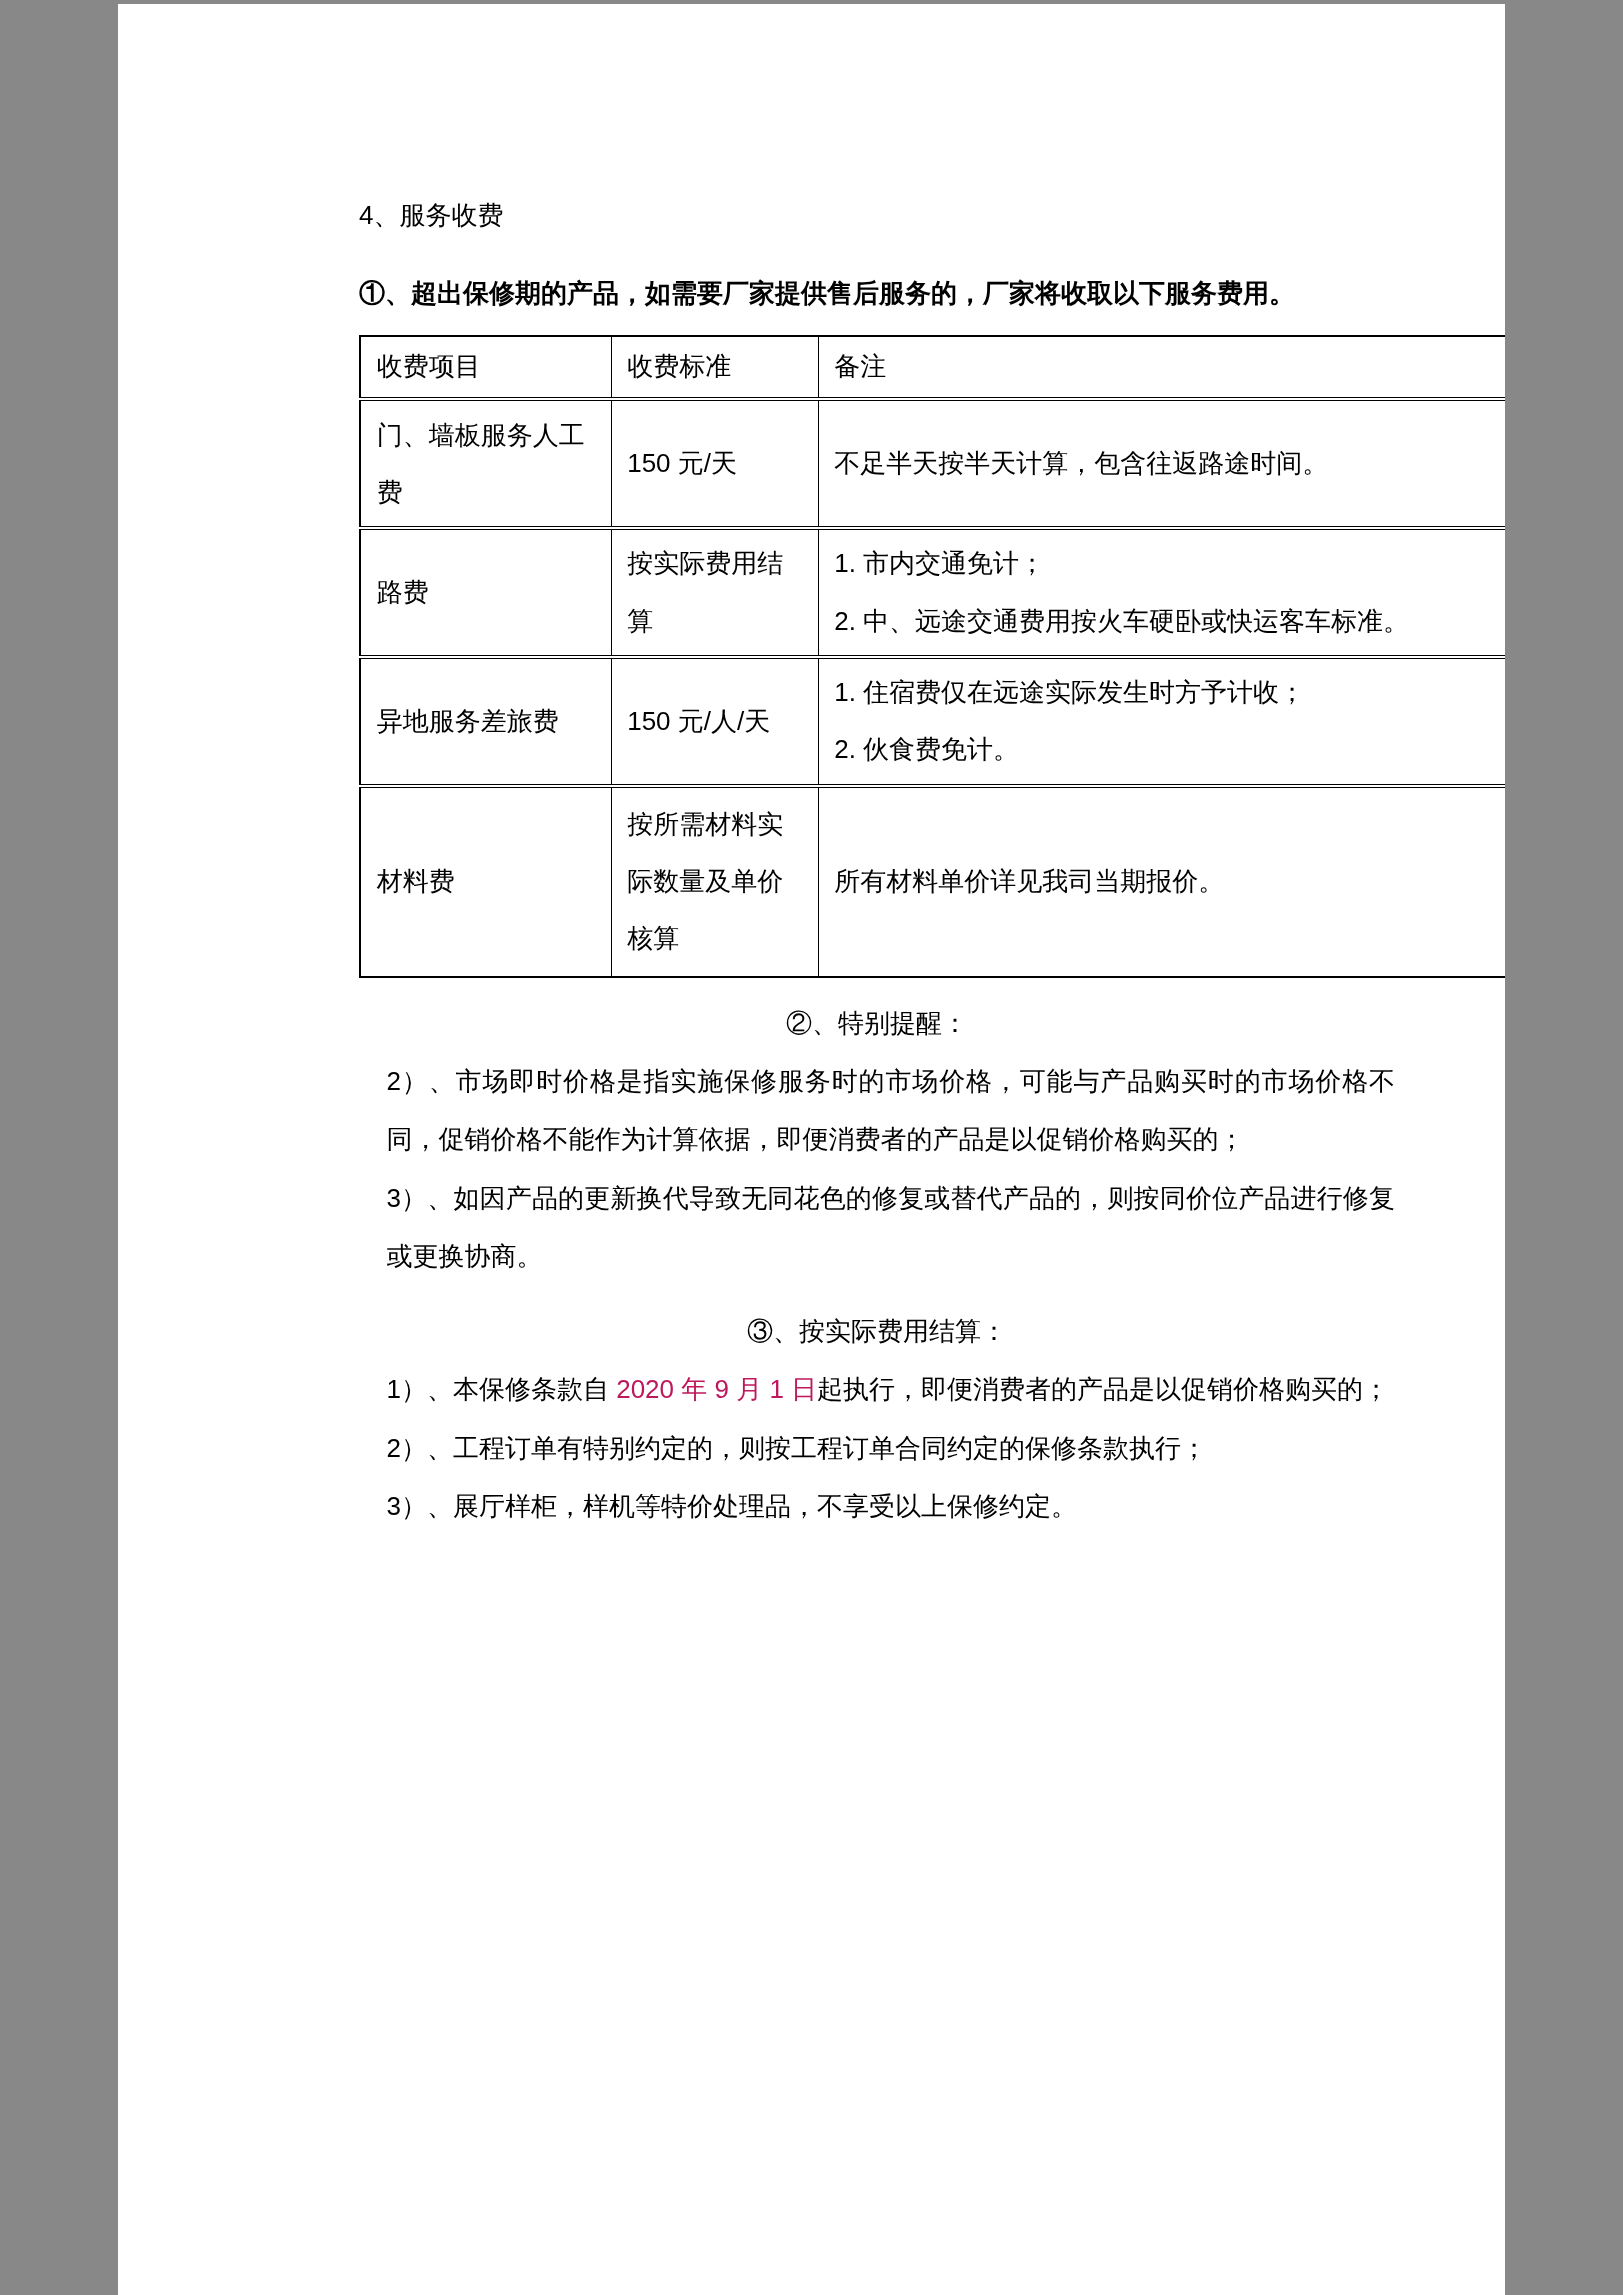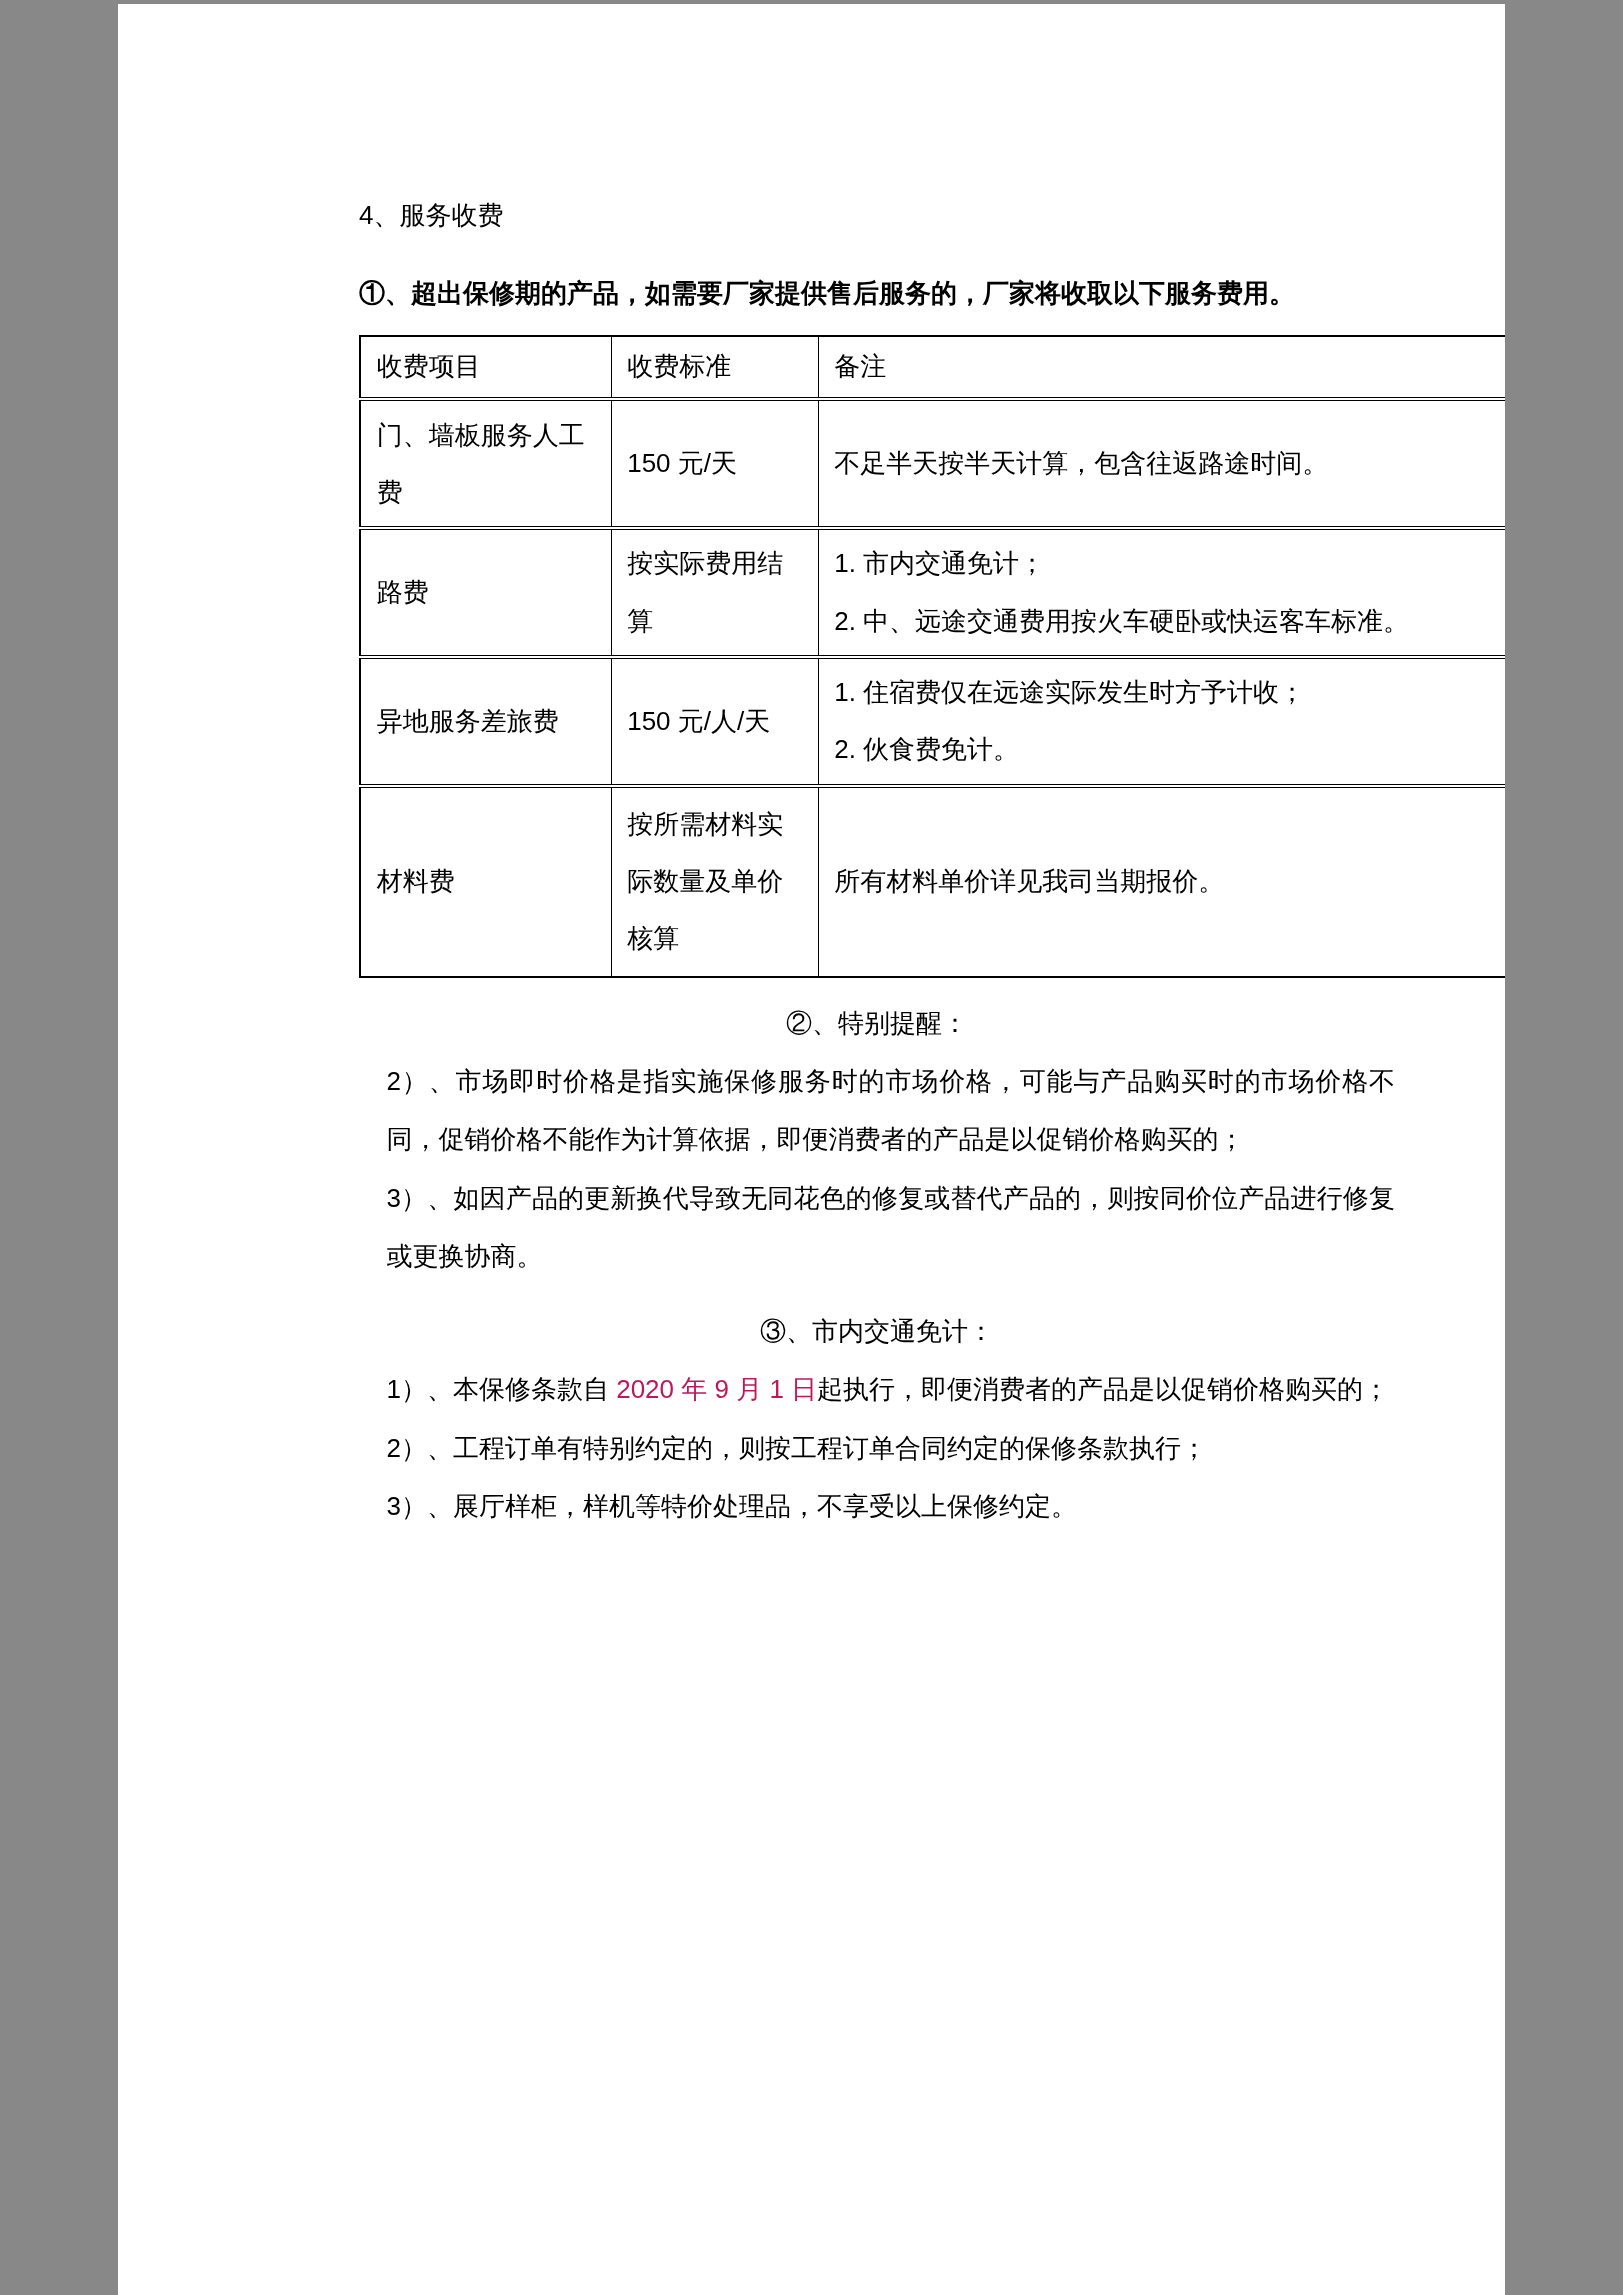--- a/index.html
+++ b/index.html
@@ -124,20 +124,20 @@
         </td>
       </tr>
     </tbody>
   </table>
 
   <p class="section-title">②、特别提醒：</p>
 
   <p class="item">2）、市场即时价格是指实施保修服务时的市场价格，可能与产品购买时的市场价格不同，促销价格不能作为计算依据，即便消费者的产品是以促销价格购买的；</p>
   <p class="item">3）、如因产品的更新换代导致无同花色的修复或替代产品的，则按同价位产品进行修复或更换协商。</p>
 
-  <p class="section-title">③、市内交通免计：</p>
+  <p class="section-title">③、按实际费用结算：</p>
 
   <p class="item"><span>1）、本保修条款自 </span><span class="date-red" style="color: #be185d;">2020 年 9 月 1 日</span><span>起执行，即便消费者的产品是以促销价格购买的；</span></p>
   <p class="item">2）、工程订单有特别约定的，则按工程订单合同约定的保修条款执行；</p>
   <p class="item">3）、展厅样柜，样机等特价处理品，不享受以上保修约定。</p>
 
 </div>
 
 
 </body></html>

